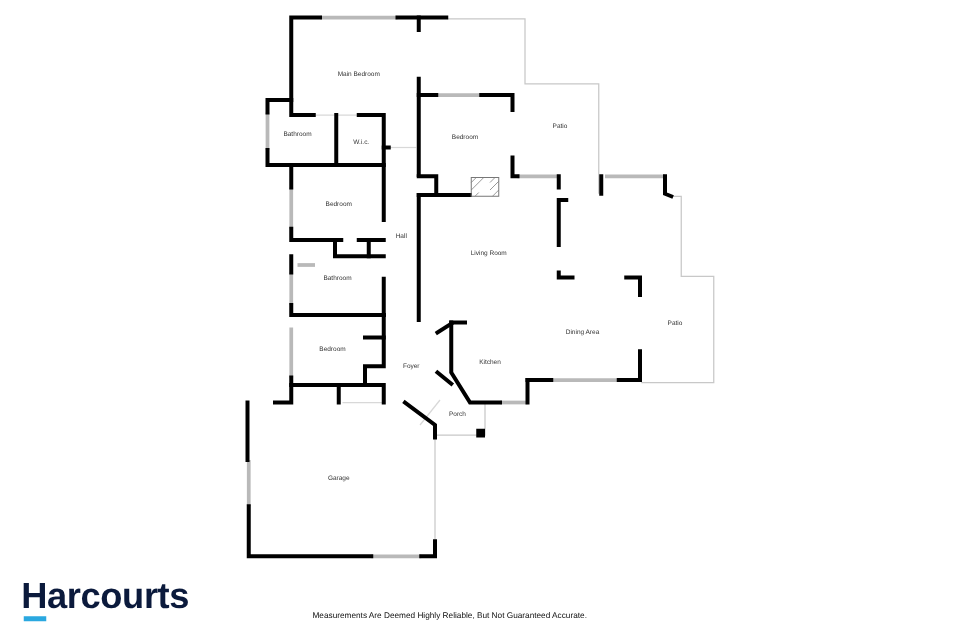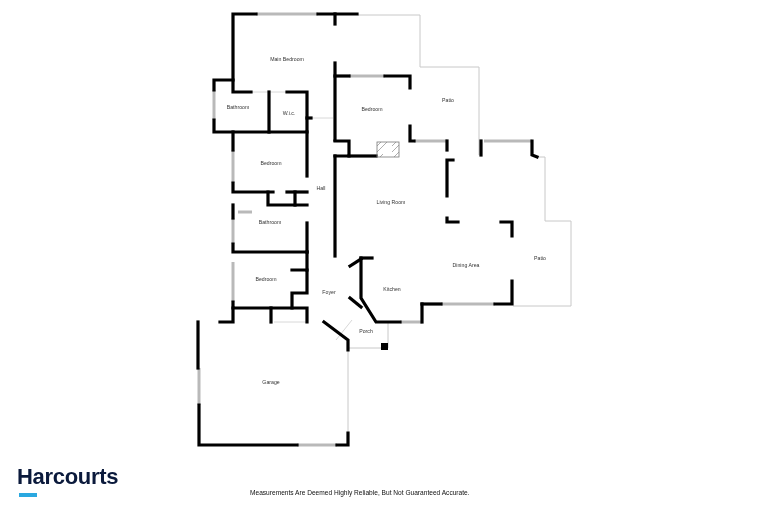--- a/index.html
+++ b/index.html
@@ -3,21 +3,21 @@
   <meta charset="utf-8">
   <style>
     html, body { margin: 0; padding: 0; background: #ffffff; }
     body { width: 768px; height: 512px; position: relative; overflow: hidden; font-family: "Liberation Sans", sans-serif; }
     #plan { position: absolute; left: 0; top: 0; width: 768px; height: 512px; }
     .wall { stroke: #000; stroke-width: 3.2; fill: none; stroke-linecap: square; }
     .thin { stroke: #c8c8c8; stroke-width: 1; fill: none; }
     .win { stroke: #b9b9b9; stroke-width: 3; fill: none; }
     .door { stroke: #d8d8d8; stroke-width: 1; fill: none; }
     .room-label { font-family: "Liberation Sans", sans-serif; font-size: 5.2px; fill: #333; text-anchor: middle; }
-    .logo { position: absolute; left: 17px; top: 462px; font-family: "Liberation Sans", sans-serif; font-weight: bold; font-size: 22px; color: #0b1a3c; letter-spacing: -0.3px; line-height: 30px; }
+    .logo { position: absolute; left: 17px; top: 462px; font-family: "Liberation Sans", sans-serif; font-weight: bold; font-size: 29px; color: #0b1a3c; letter-spacing: -0.3px; line-height: 30px; }
     .logo-bar { position: absolute; left: 19px; top: 493px; width: 18px; height: 4px; background: #2aa8e0; }
     .disclaimer { position: absolute; left: 250px; top: 489px; font-family: "Liberation Sans", sans-serif; font-size: 6.6px; color: #111; white-space: nowrap; }
   </style>
 </head>
 <body>
 
 <svg id="plan" viewBox="0 0 768 512" xmlns="http://www.w3.org/2000/svg">
 
   <g>
     <polyline class="thin" points="358,15 420,15 420,67 479,67 479,155"></polyline>

